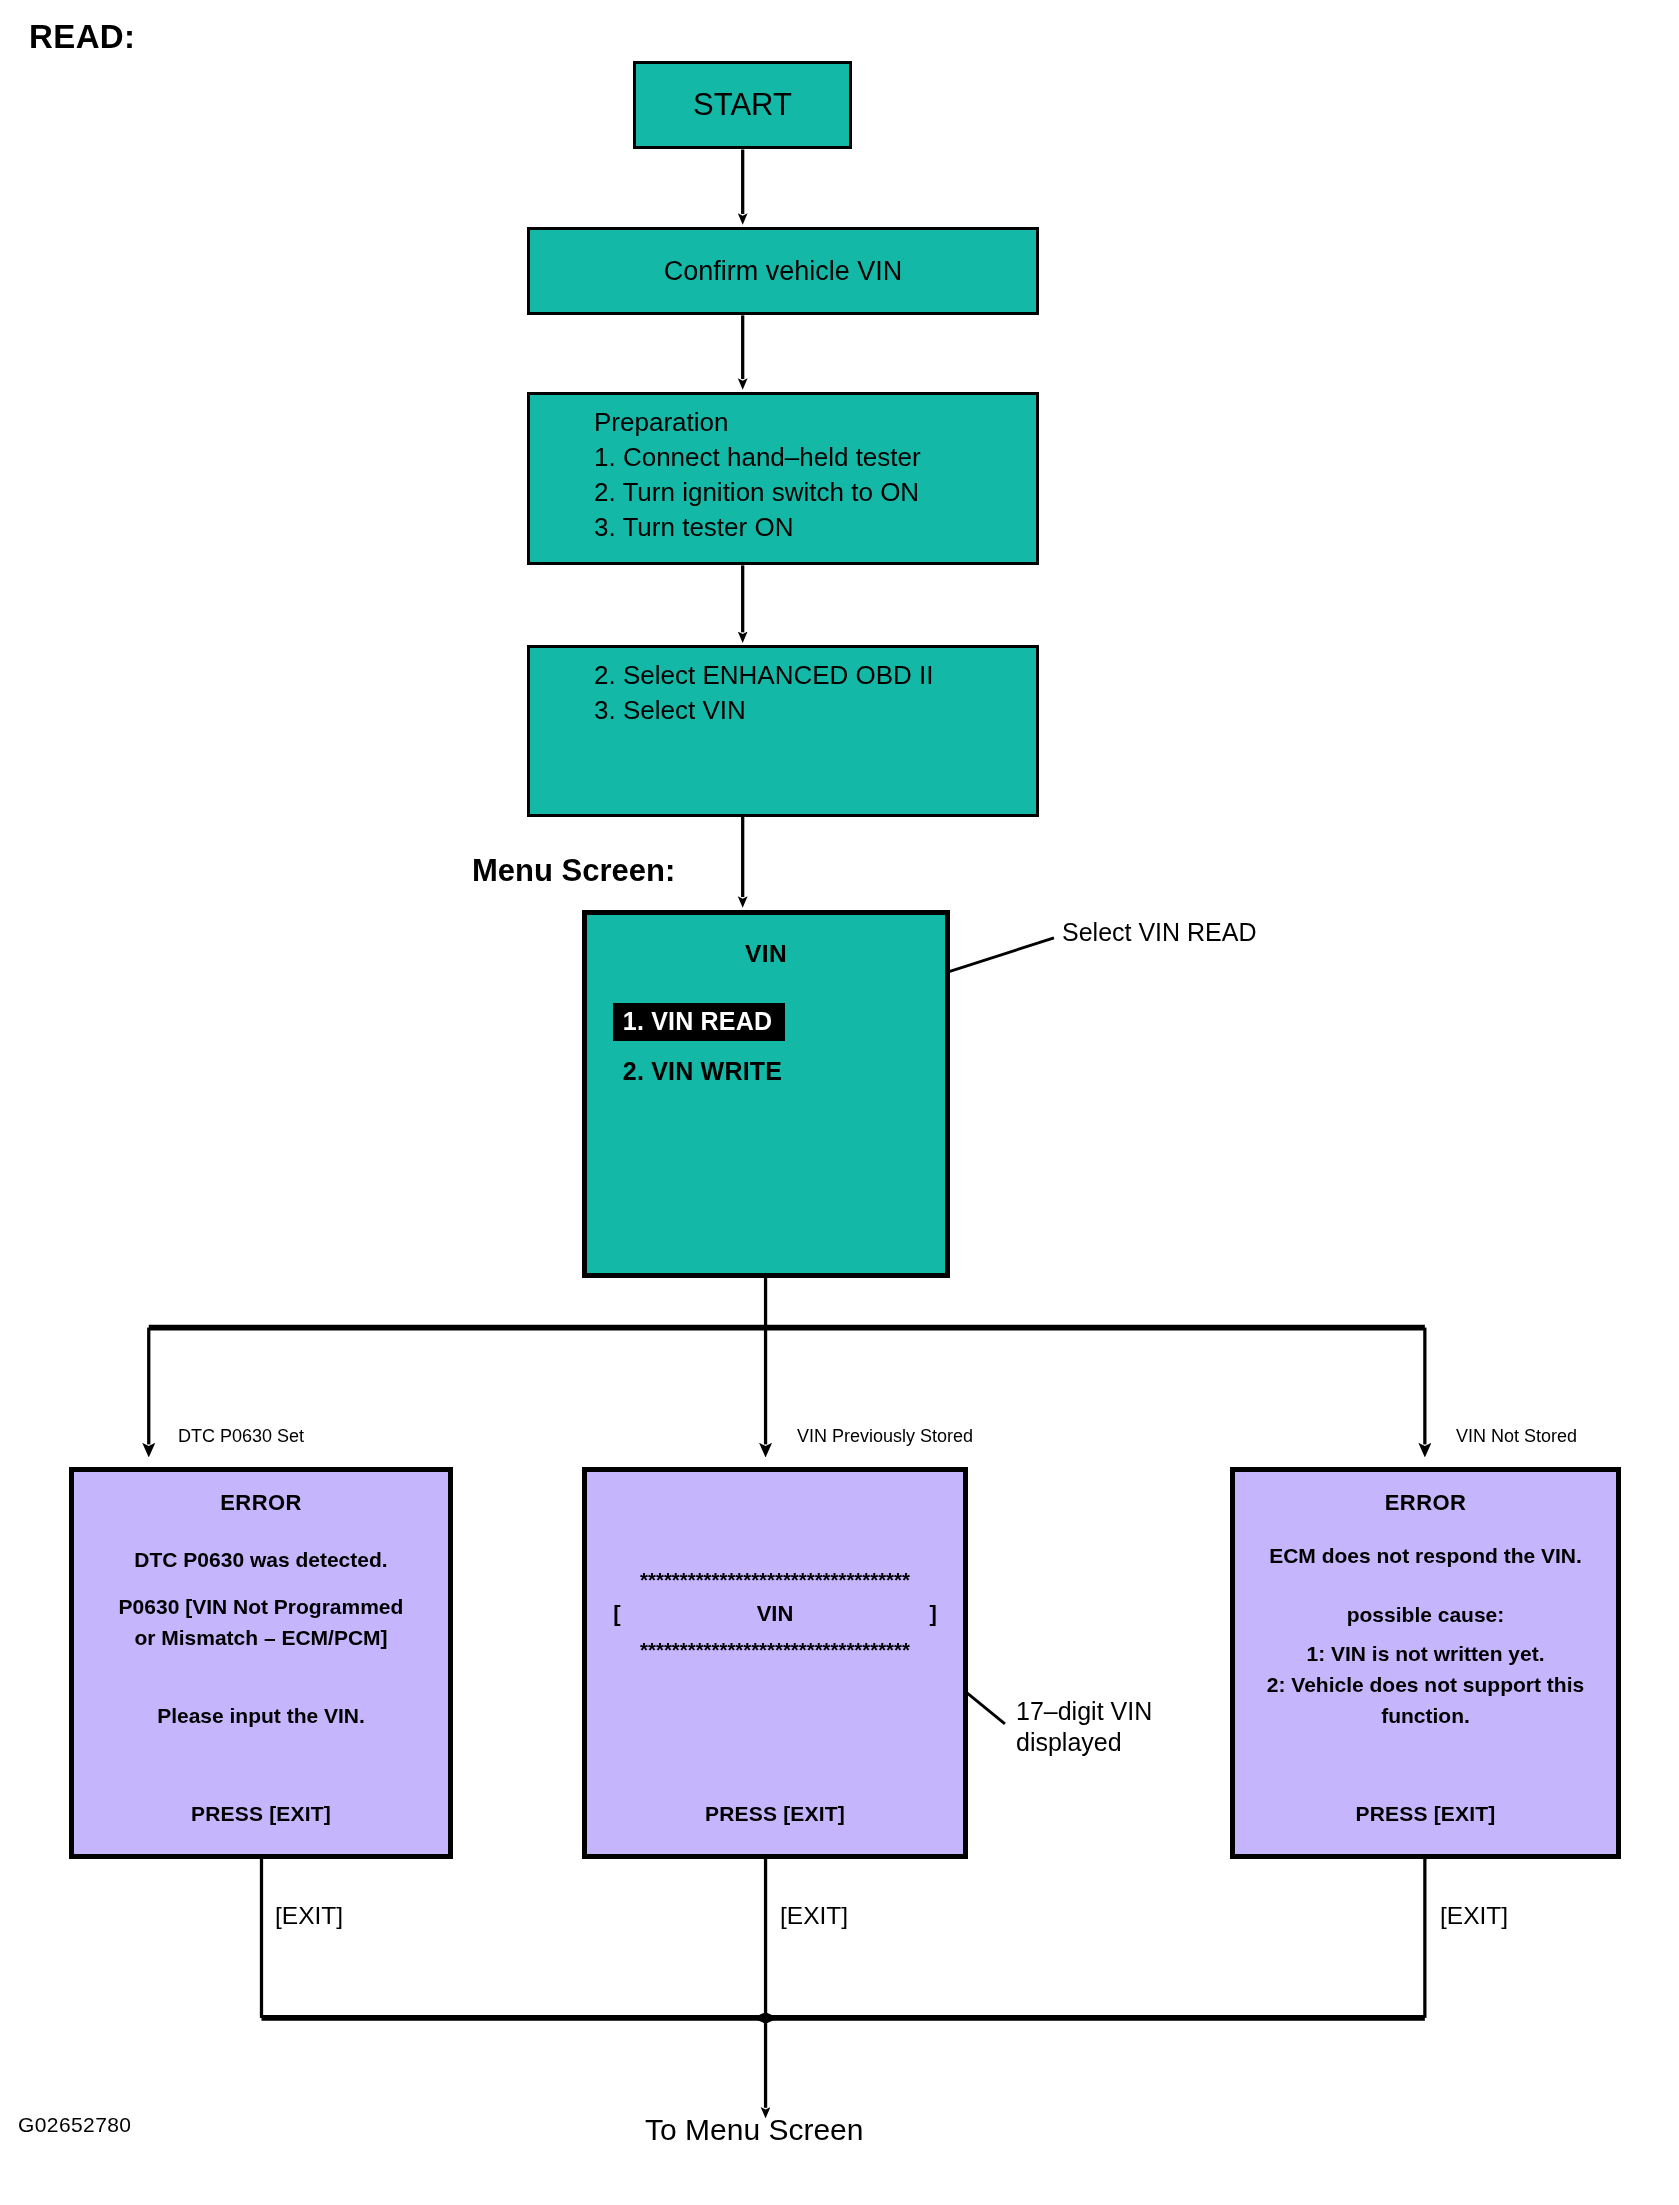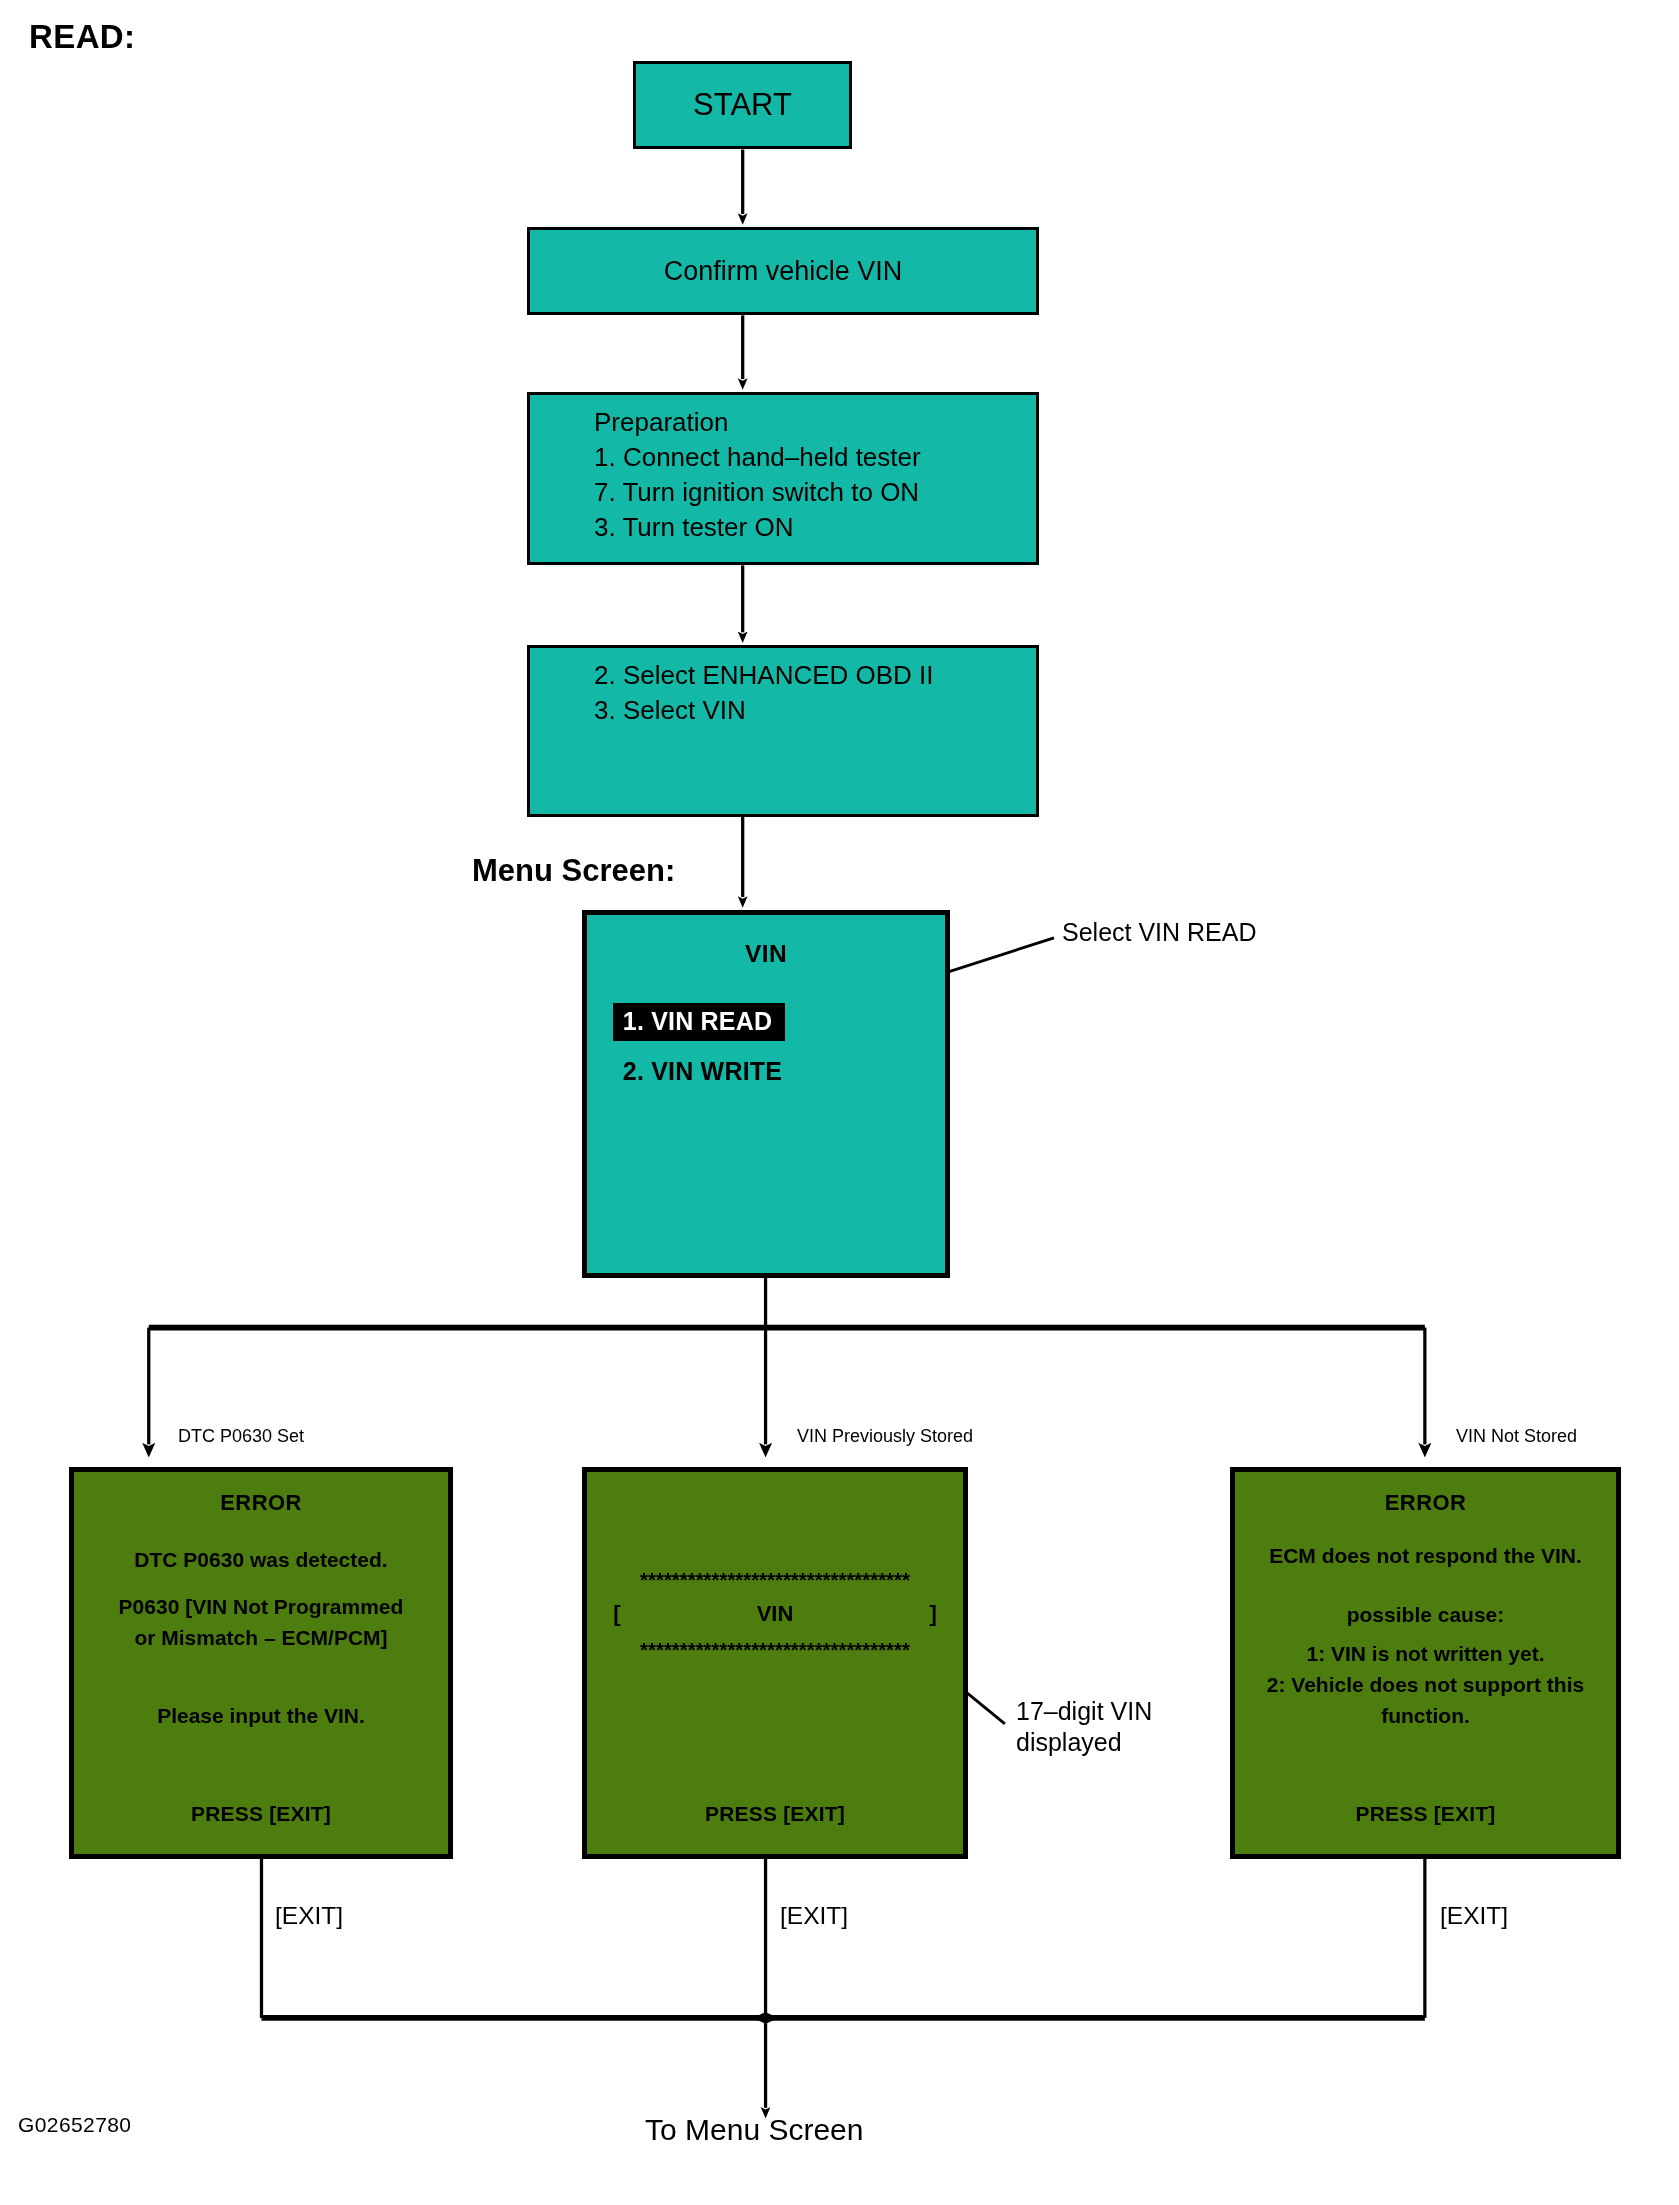--- a/index.html
+++ b/index.html
@@ -88,21 +88,21 @@
   .menu-item.plain {
     top: 142px;
     padding-left: 9.8px;
   }
 
   
   .lcd {
     position: absolute;
     box-sizing: border-box;
     border: 5.7px solid #000;
-    background: #4d7c0f;
+    background: #c4b5fd;
     text-decoration: underline;
   }
   .lcd-left   { left: 69px;   top: 1467px; width: 384px; height: 392px; }
   .lcd-mid    { left: 582px;  top: 1467px; width: 386px; height: 392px; }
   .lcd-right  { left: 1230px; top: 1467px; width: 391px; height: 392px; }
 
   .lcd-inner {
     position: relative;
     width: 100%; height: 100%;
     text-align: center;
@@ -221,21 +221,21 @@
   </div>
 
   <div class="abs box thin box-center-text confirm-box">
     <span>Confirm vehicle VIN</span>
   </div>
 
   <div class="abs box thin prep-box">
     <div class="steps">
       <div class="lead">Preparation</div>
       <div>1. Connect hand–held tester</div>
-      <div>7. Turn ignition switch to ON</div>
+      <div>2. Turn ignition switch to ON</div>
       <div>3. Turn tester ON</div>
     </div>
   </div>
 
   <div class="abs box thin tester-box">
     <div class="steps">
       <div>2. Select ENHANCED OBD II</div>
       <div>3. Select VIN</div>
     </div>
   </div>

